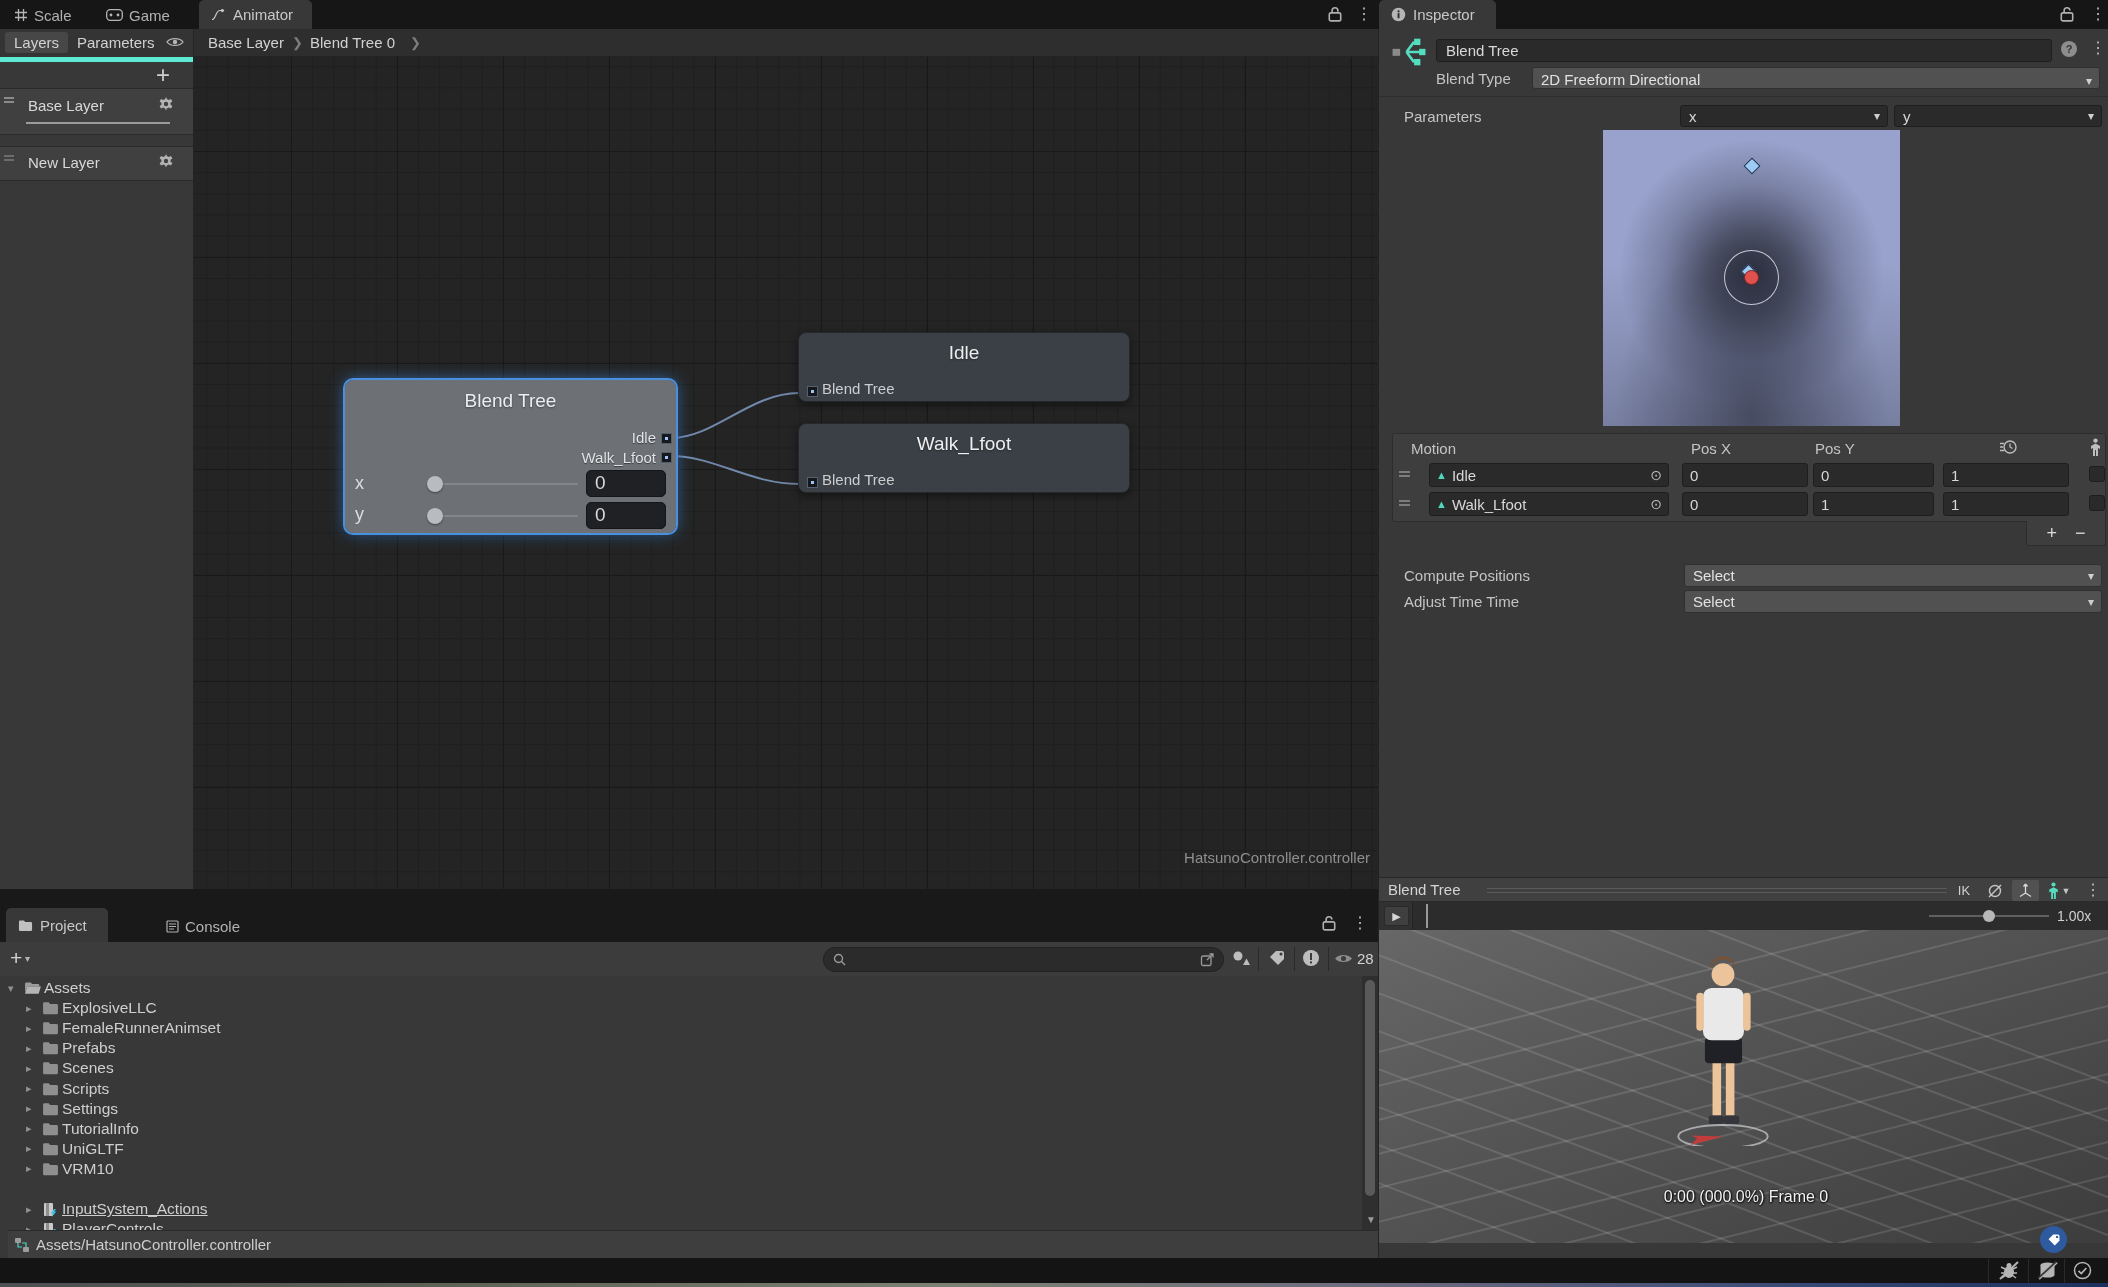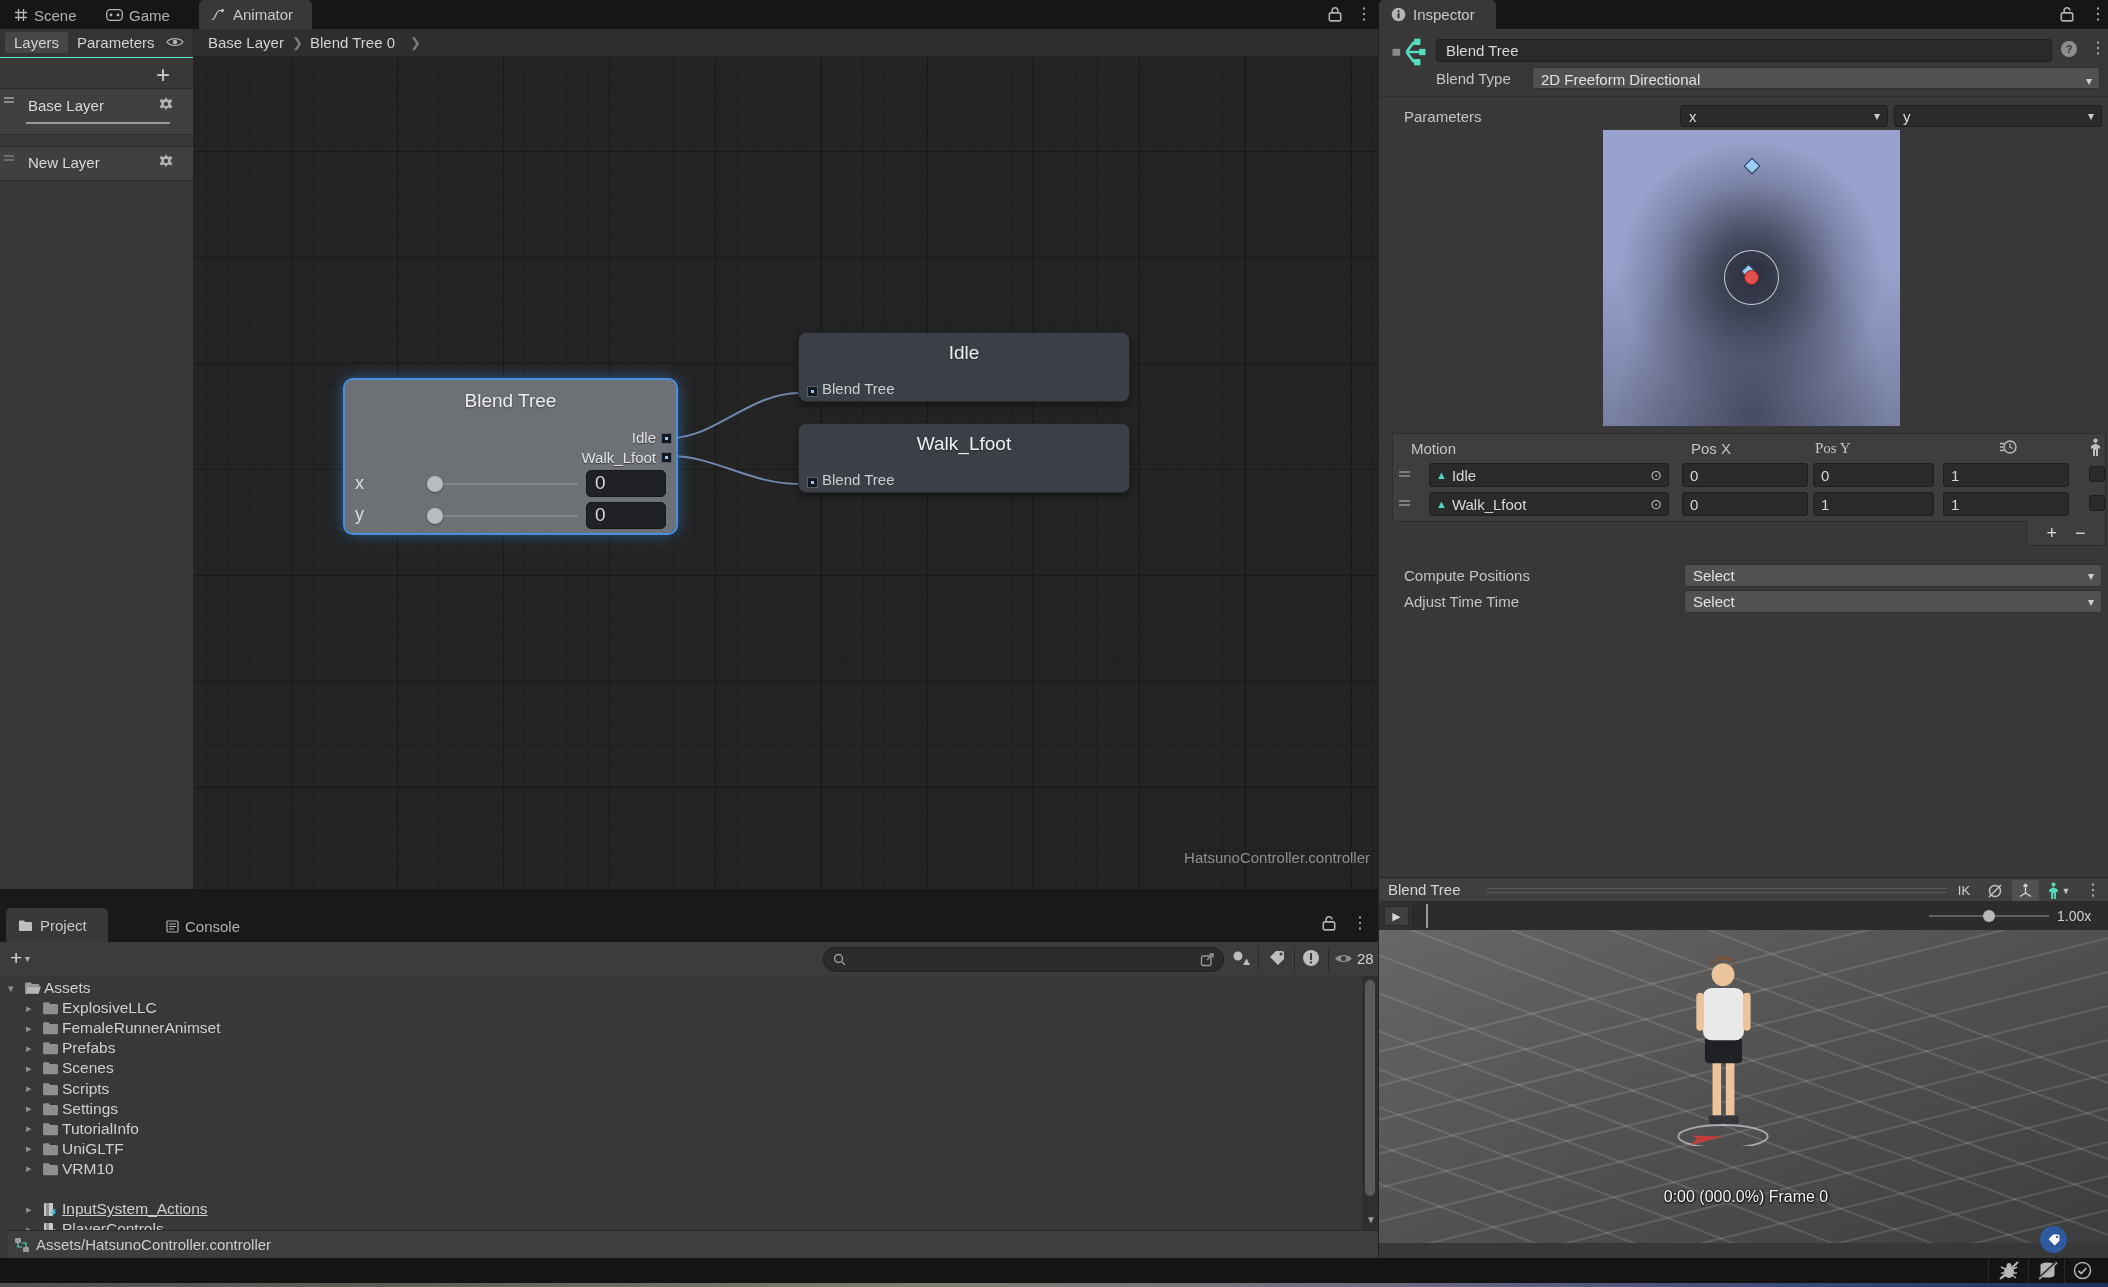--- a/index.html
+++ b/index.html
@@ -11,21 +11,21 @@
   }
   .abs{position:absolute;}
   .row{display:flex;align-items:center;}
   svg{display:block;}
   
   .topbar{left:0;top:0;width:2108px;height:29px;background:#161616;}
   .paneTab{height:29px;display:flex;align-items:center;gap:7px;padding:0 12px;color:#c8c8c8;}
   .paneTab.active{background:#383838;border-radius:5px 5px 0 0;}
   .ghostTab{color:#b2b2b2;display:flex;align-items:center;gap:6px;}
   
-  .lpHeader{background:#343434;border-bottom:1px solid #5eead4;}
+  .lpHeader{background:#343434;border-bottom:5px solid #5eead4;}
   .miniBtn{height:21px;border-radius:3px;display:flex;align-items:center;justify-content:center;padding:0 9px;color:#d2d2d2;}
   .layerCard{background:#404040;border-top:1px solid #2b2b2b;border-bottom:1px solid #2b2b2b;}
   
   .crumbBar{background:#2e2e2e;border-bottom:1px solid #242424;}
   .crumb{color:#d2d2d2;}
   .crumbSep{color:#7d7d7d;font-size:13px;padding:0 10px;}
   .graph{
     background-color:#242424;
     background-image:
       linear-gradient(#191919 1.5px,transparent 1.5px),
@@ -78,21 +78,21 @@
 </style>
 </head>
 <body>
 
 <div class="abs topbar"></div>
 
 <div class="abs ghostTab" style="left:14px;top:4px;height:22px;">
   <svg width="14" height="14" viewBox="0 0 14 14">
       <path d="M1 4.5h12M1 9.5h12M4.5 1v12M9.5 1v12" stroke="#b5b5b5" stroke-width="1.3"></path>
     </svg>
-  <span>Scene</span>
+  <span>Scale</span>
 </div>
 <div class="abs ghostTab" style="left:106px;top:4px;height:22px;">
   <svg width="17" height="12" viewBox="0 0 17 12">
       <rect x="0.7" y="0.7" width="15.6" height="10.6" rx="3.5" fill="none" stroke="#b5b5b5" stroke-width="1.3"></rect>
       <circle cx="5" cy="6" r="1.4" fill="#b5b5b5"></circle>
       <circle cx="12" cy="6" r="1.4" fill="#b5b5b5"></circle>
     </svg>
   <span>Game</span>
 </div>
 <div class="abs paneTab active" style="left:199px;top:0;width:113px;box-sizing:border-box;">
@@ -468,21 +468,21 @@
        #99a2cc;">
   <div class="abs" style="left:143px;top:30px;width:12px;height:12px;background:#9ecbf5;border:1.5px solid #1d2c45;transform:rotate(45deg);box-sizing:border-box;"></div>
   <div class="abs" style="left:121px;top:120px;width:55px;height:55px;border-radius:50%;border:1.5px solid rgba(222,227,236,0.85);background:rgba(42,48,64,0.25);box-sizing:border-box;"></div>
   <div class="abs" style="left:140px;top:136px;width:11px;height:11px;background:#9ecbf5;border:1.5px solid #1d2c45;transform:rotate(45deg);box-sizing:border-box;"></div>
   <div class="abs" style="left:141px;top:140px;width:15px;height:15px;border-radius:50%;background:#e0514d;border:1.5px solid #7e2320;box-sizing:border-box;"></div>
 </div>
 
 <div class="abs mtable" style="left:1392px;top:433px;width:714px;height:89px;box-sizing:border-box;">
   <span class="abs lbl" style="left:18px;top:6px;">Motion</span>
   <span class="abs lbl" style="left:298px;top:6px;">Pos X</span>
-  <span class="abs lbl" style="left:422px;top:6px;font-family:Liberation Serif, serif;">Pos Y</span>
+  <span class="abs lbl" style="left:422px;top:6px;">Pos Y</span>
   <div class="abs" style="left:606px;top:5px;">
     <svg width="18" height="16" viewBox="0 0 18 16">
         <circle cx="11" cy="8" r="6" fill="none" stroke="#bdbdbd" stroke-width="1.4"></circle>
         <path d="M11 4.5 V8 l2.5 1.5" stroke="#bdbdbd" stroke-width="1.3" fill="none"></path>
         <path d="M1 4.5h4M1 8h3M1 11.5h4" stroke="#bdbdbd" stroke-width="1.3"></path>
       </svg>
   </div>
   <div class="abs" style="left:697px;top:4px;">
     <svg width="11" height="18" viewBox="0 0 11 18">
         <circle cx="5.5" cy="2.6" r="2.2" fill="#bdbdbd"></circle>

